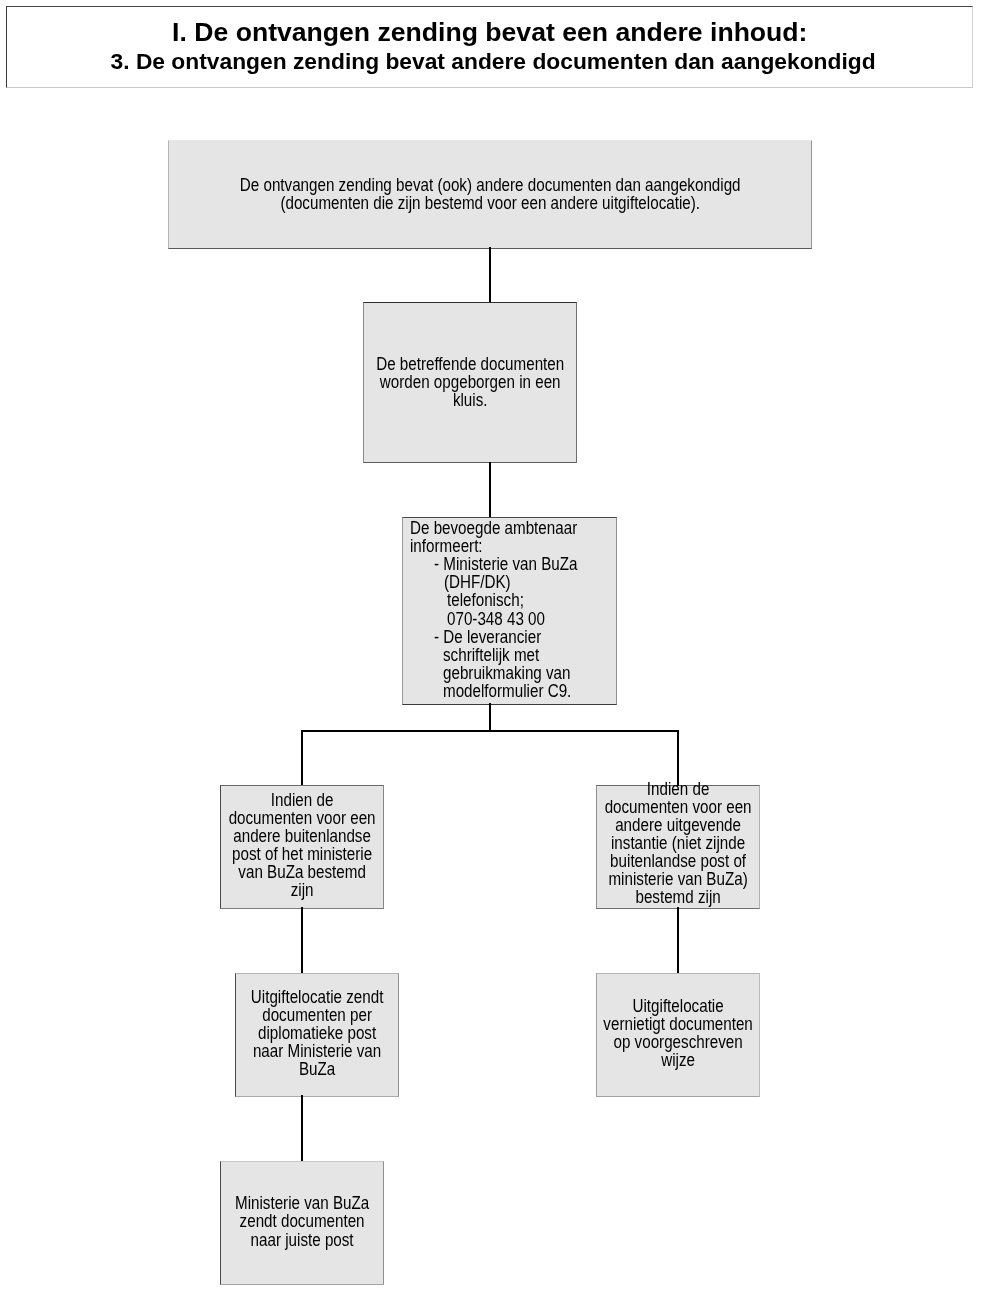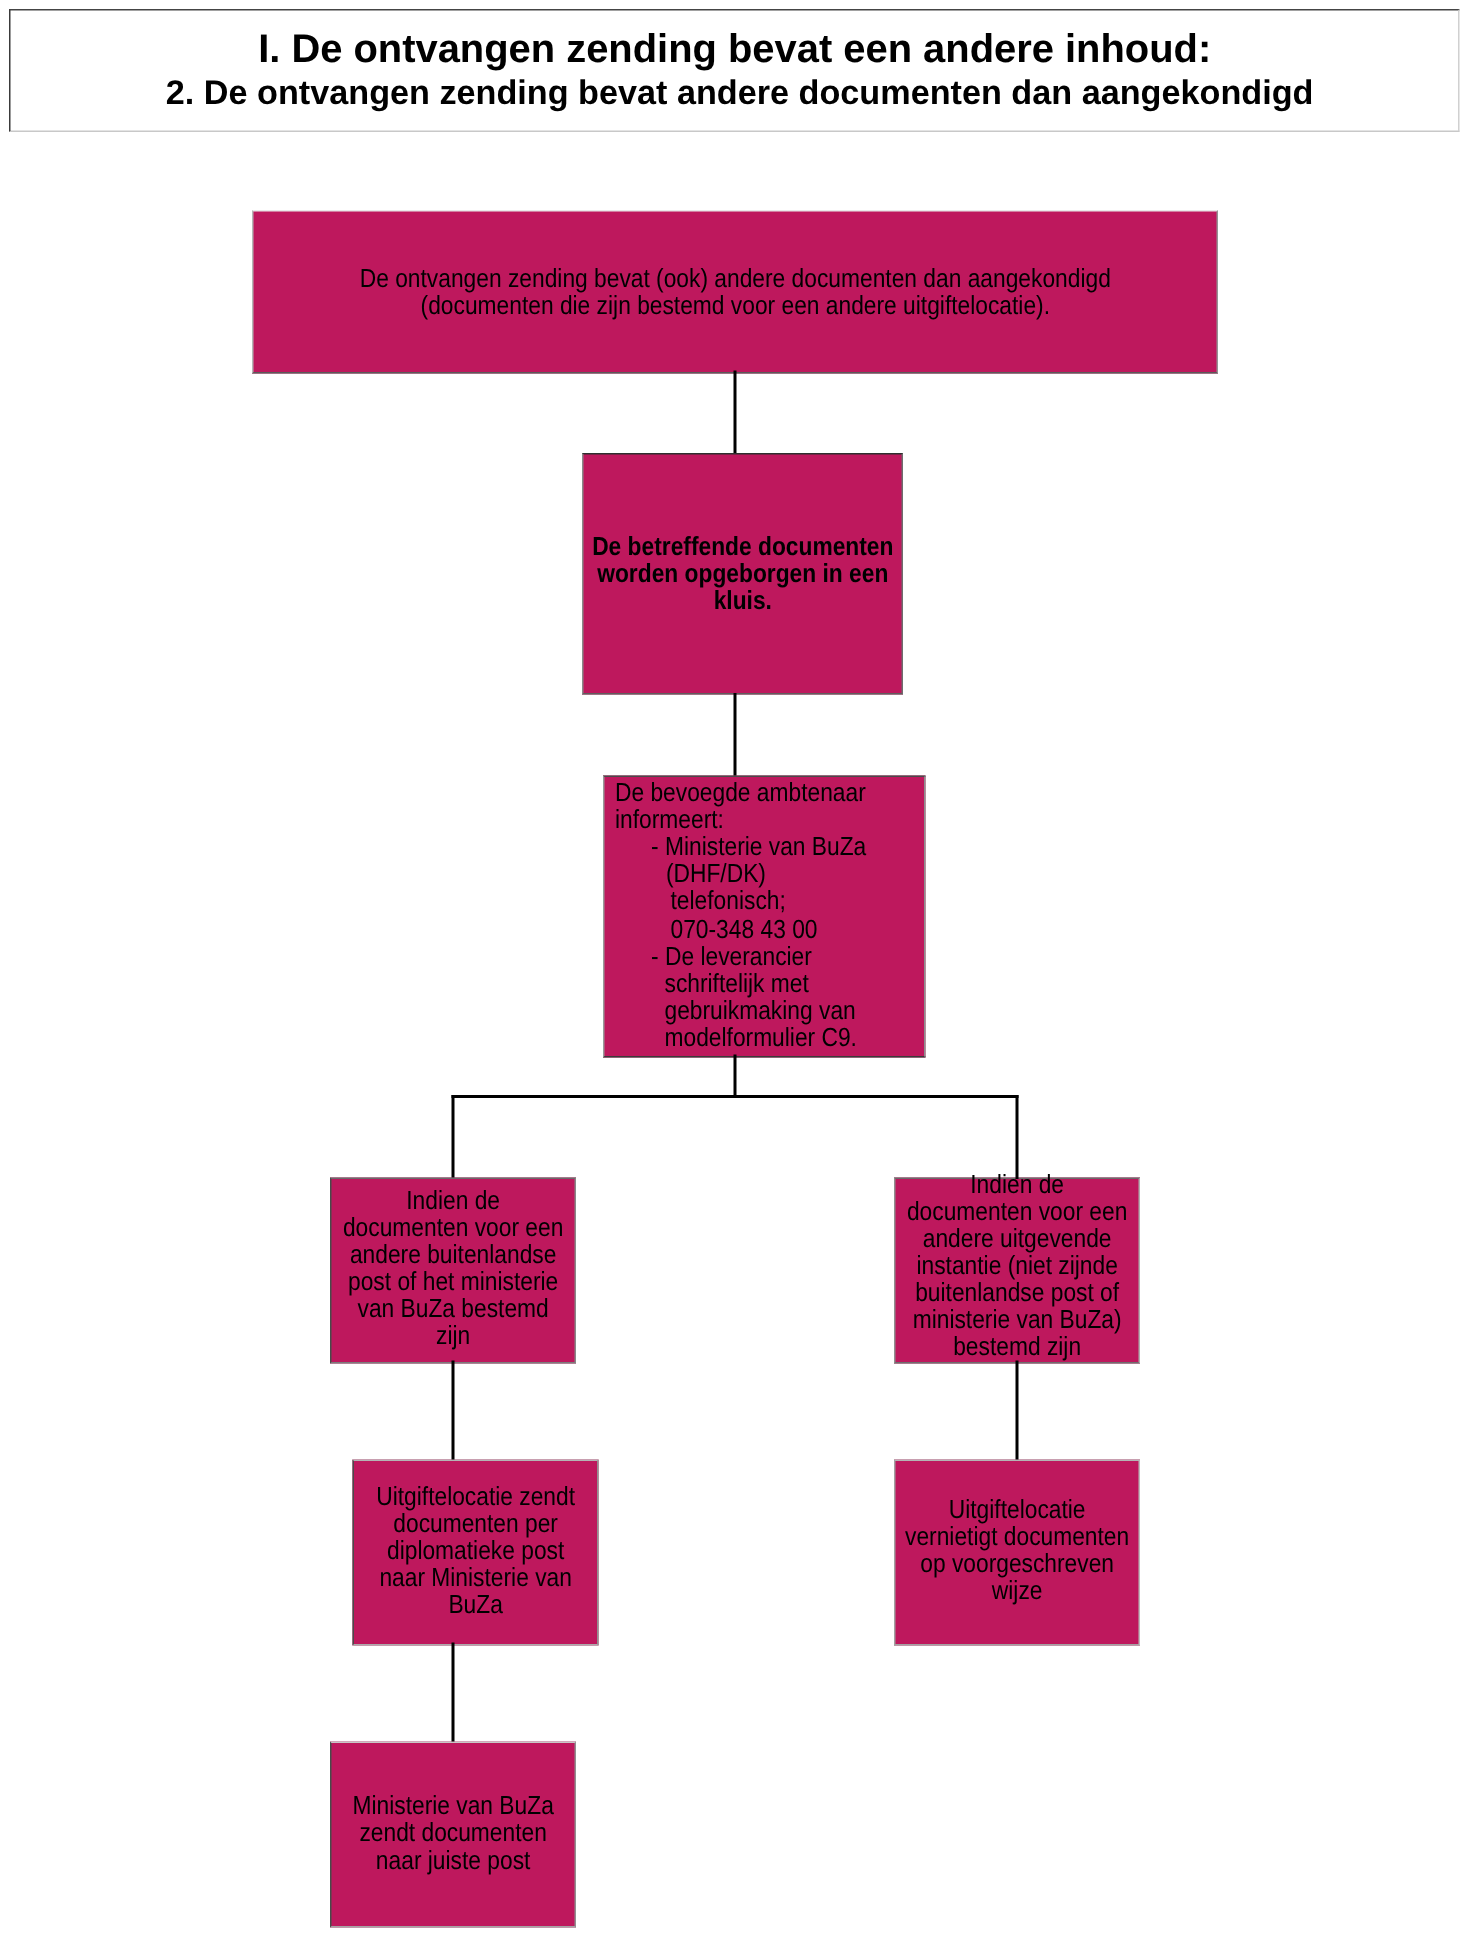--- a/index.html
+++ b/index.html
@@ -29,21 +29,21 @@
   .hdr-line2 {
     position:absolute; left:3.3px; top:42.5px; width:100%;
     text-align:center; font-weight:bold; font-size:22.8px; line-height:1;
   }
 
   
   .node {
     position:absolute;
     border:1px solid #6e6e6e;
     box-sizing:border-box;
-    background:#be185d;
+    background:#e5e5e5;
   }
   .ntxt {
     position:absolute; left:-60px; width:calc(100% + 120px);
     text-align:center;
     font-size:17.44px;
     line-height:18.1px;
     white-space:pre-line;
   }
   .nrow {
     display:block;
@@ -60,28 +60,28 @@
   .cv { width:1.5px; }
   .ch { height:1.5px; }
 </style>
 </head>
 <body>
 
 <div id="stage">
 
   <div class="hdr-box">
     <div class="hdr-line1">I. De ontvangen zending bevat een andere inhoud:</div>
-    <div class="hdr-line2">2. De ontvangen zending bevat andere documenten dan aangekondigd</div>
+    <div class="hdr-line2">3. De ontvangen zending bevat andere documenten dan aangekondigd</div>
   </div>
 
   <div class="node" id="n-start" style="left:167.6px; top:140.4px; width:644.4px; height:108.2px; border-color:#e9e9e9 #949494 #5a5a5a #b6b6b6;">
     <div class="ntxt" style="top:34.5px;"><div class="nrow"><span>De ontvangen zending bevat (ook) andere documenten dan aangekondigd</span></div><div class="nrow"><span>(documenten die zijn bestemd voor een andere uitgiftelocatie).</span></div></div>
   </div>
 
-  <div class="node" id="n-vault" style="left:388px; top:301.7px; width:214.4px; height:161.0px; border-color:#2f2f2f #6e6e6e #5e5e5e #8a8a8a;font-weight:bold;">
+  <div class="node" id="n-vault" style="left:363px; top:301.7px; width:214.4px; height:161.0px; border-color:#2f2f2f #6e6e6e #5e5e5e #8a8a8a;">
     <div class="ntxt" style="top:52.6px;"><div class="nrow"><span>De betreffende documenten</span></div><div class="nrow"><span>worden opgeborgen in een</span></div><div class="nrow"><span>kluis.</span></div></div>
   </div>
 
   <div class="node" id="n-inform" style="left:382.4px; top:516.7px; width:214.4px; height:188.1px; border-color:#4a4a4a #8e8e8e #3a3a3a #9a9a9a;margin-left:20px;">
     <div class="ntxt left-al" style="top:1.4px; left:6.4px; width:202px;"><div class="nrow la"><span>De bevoegde ambtenaar</span></div><div class="nrow la"><span>informeert:</span></div><div class="nrow la" style="padding-left: 27.6px;"><span>- Ministerie van BuZa</span></div><div class="nrow la" style="padding-left: 39px;"><span>(DHF/DK)</span></div><div class="nrow la" style="padding-left: 42.5px;"><span>telefonisch;</span></div><div class="nrow la" style="padding-left: 42.5px;"><span>070-348 43 00</span></div><div class="nrow la" style="padding-left: 27.6px;"><span>- De leverancier</span></div><div class="nrow la" style="padding-left: 37.9px;"><span>schriftelijk met</span></div><div class="nrow la" style="padding-left: 37.9px;"><span>gebruikmaking van</span></div><div class="nrow la" style="padding-left: 37.9px;"><span>modelformulier C9.</span></div></div>
   </div>
 
   <div class="node" id="n-branch-left" style="left:219.6px; top:785.2px; width:164.2px; height:123.6px; border-color:#6a6a6a #888888 #7c7c7c #4a4a4a;">
     <div class="ntxt" style="top:4.5px;"><div class="nrow"><span>Indien de</span></div><div class="nrow"><span>documenten voor een</span></div><div class="nrow"><span>andere buitenlandse</span></div><div class="nrow"><span>post of het ministerie</span></div><div class="nrow"><span>van BuZa bestemd</span></div><div class="nrow"><span>zijn</span></div></div>
   </div>

